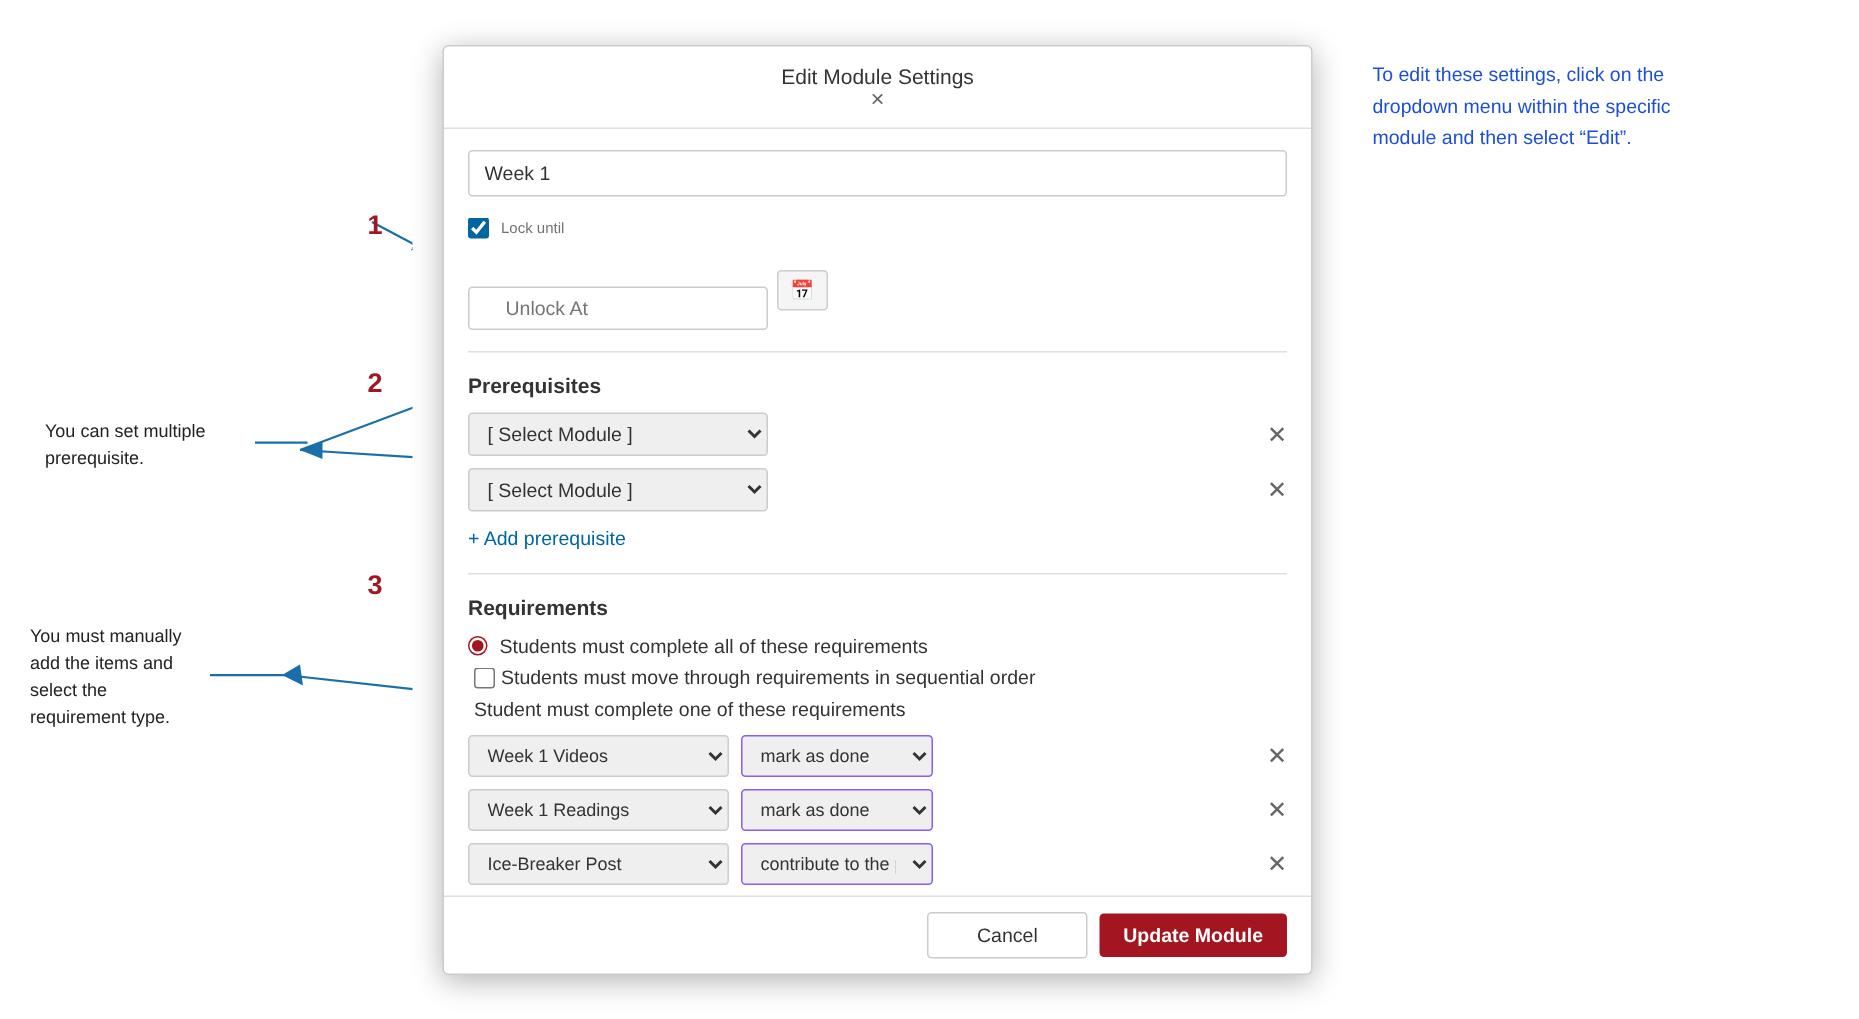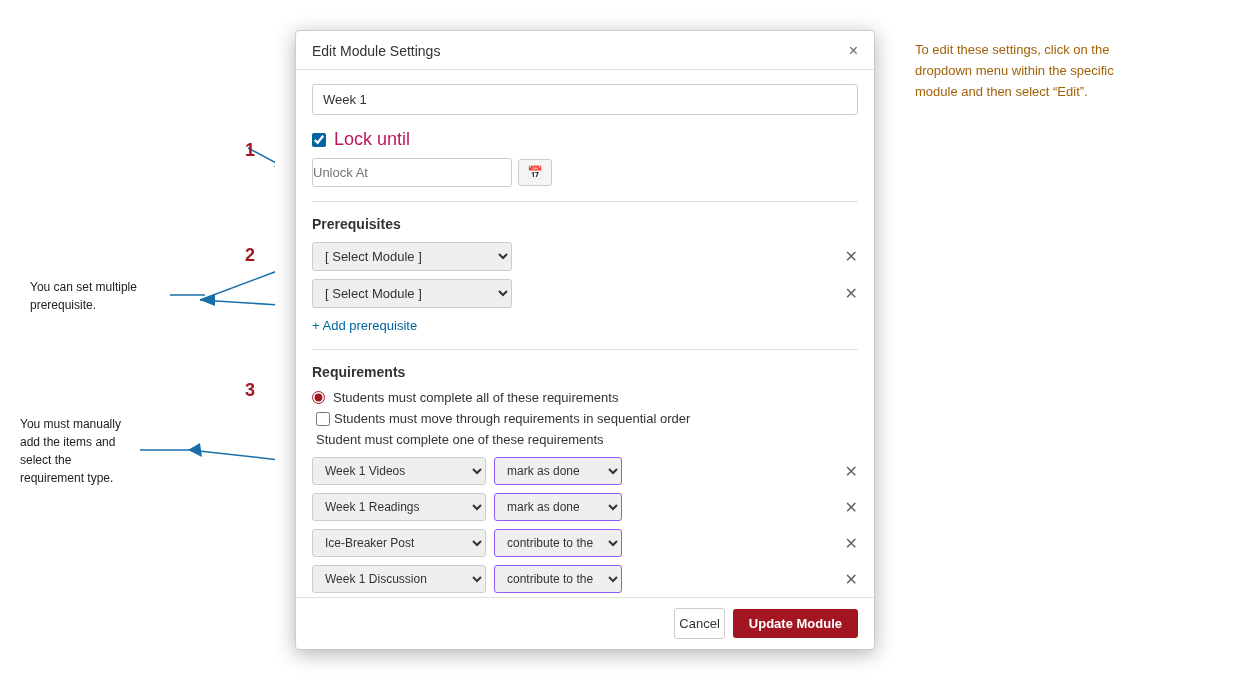--- a/index.html
+++ b/index.html
@@ -70,20 +70,21 @@
       flex-direction: column;
       max-height: 620px;
     }
 
     .modal-header {
       display: flex;
       align-items: center;
       justify-content: space-between;
       padding: 12px 16px 10px;
       border-bottom: 1px solid #e0e0e0;
+      flex-direction: column;
     }
 
     .modal-title {
       font-size: 14px;
       font-weight: normal;
       color: #333;
     }
 
     .modal-close {
       cursor: pointer;
@@ -125,37 +126,38 @@
       margin-bottom: 8px;
     }
 
     .checkbox-styled {
       width: 14px;
       height: 14px;
       accent-color: #0065a0;
     }
 
     .lock-until-label {
-      font-size: 18px;
-      color: #be185d;
+      font-size: 10px;
+      color: #737373;
     }
 
     .unlock-at-row {
       display: flex;
       align-items: center;
       gap: 6px;
     }
 
     .unlock-at-input {
       width: 200px;
-      padding: 6px 0;
+      padding: 6px 24px;
       border: 1px solid #ccc;
       border-radius: 3px;
       font-size: 13px;
       color: #999;
+      margin-top: 24px;
     }
 
     .calendar-btn {
       padding: 5px 8px;
       border: 1px solid #ccc;
       border-radius: 3px;
       background: #f5f5f5;
       cursor: pointer;
       font-size: 13px;
     }
@@ -274,21 +276,21 @@
     .modal-footer {
       padding: 10px 16px;
       border-top: 1px solid #e0e0e0;
       display: flex;
       justify-content: flex-end;
       gap: 8px;
       align-items: center;
     }
 
     .btn-cancel {
-      padding: 7px 4px;
+      padding: 7px 32px;
       background: #fff;
       border: 1px solid #ccc;
       border-radius: 3px;
       cursor: pointer;
       font-size: 13px;
       color: #333;
     }
 
     .btn-update {
       padding: 7px 16px;
@@ -302,21 +304,21 @@
     }
 
     
     .right-annotations {
       flex: 1;
       padding: 40px 20px 20px 20px;
     }
 
     .right-annotation-text {
       font-size: 13px;
-      color: #a16207;
+      color: #1d4ed8;
       line-height: 1.6;
       max-width: 230px;
     }
 
     
     .num-1 { top: 140px; left: 245px; }
     .num-2 { top: 245px; left: 245px; }
     .num-3 { top: 380px; left: 245px; }
 
     

